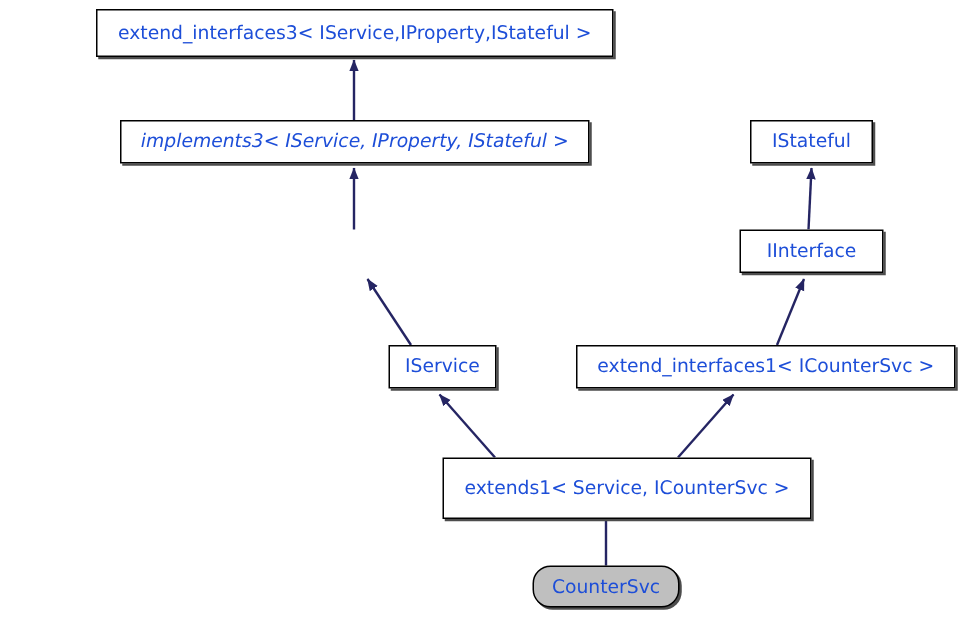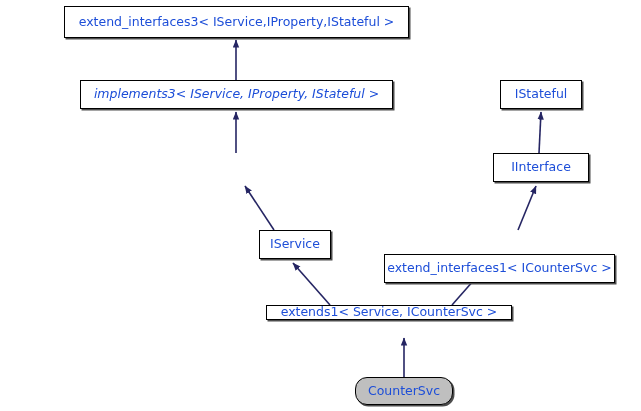--- a/index.html
+++ b/index.html
@@ -86,25 +86,25 @@
 
 
   <div class="node" style="left:493px; top:153px; width:96px; height:29px;">
     <span class="node-label">IInterface</span>
   </div>
 
   <div class="node" style="left:259px; top:230px; width:72px; height:29px;">
     <span class="node-label">IService</span>
   </div>
 
-  <div class="node" style="left:384px; top:230px; width:231px; height:29px;margin-top:24px;">
+  <div class="node" style="left:384px; top:230px; width:253px; height:29px;">
     <span class="node-label">extend_interfaces1&lt; ICounterSvc &gt;</span>
   </div>
 
-  <div class="node" style="left:266px; top:305px; width:246px; height:15px;">
+  <div class="node" style="left:295px; top:305px; width:246px; height:41px;">
     <span class="node-label">extends1&lt; Service, ICounterSvc &gt;</span>
   </div>
 
   <div class="node highlight" style="left:355px; top:377px; width:98px; height:28px;">
     <span class="node-label">CounterSvc</span>
   </div>
 
 </div>
 
 </body></html>

